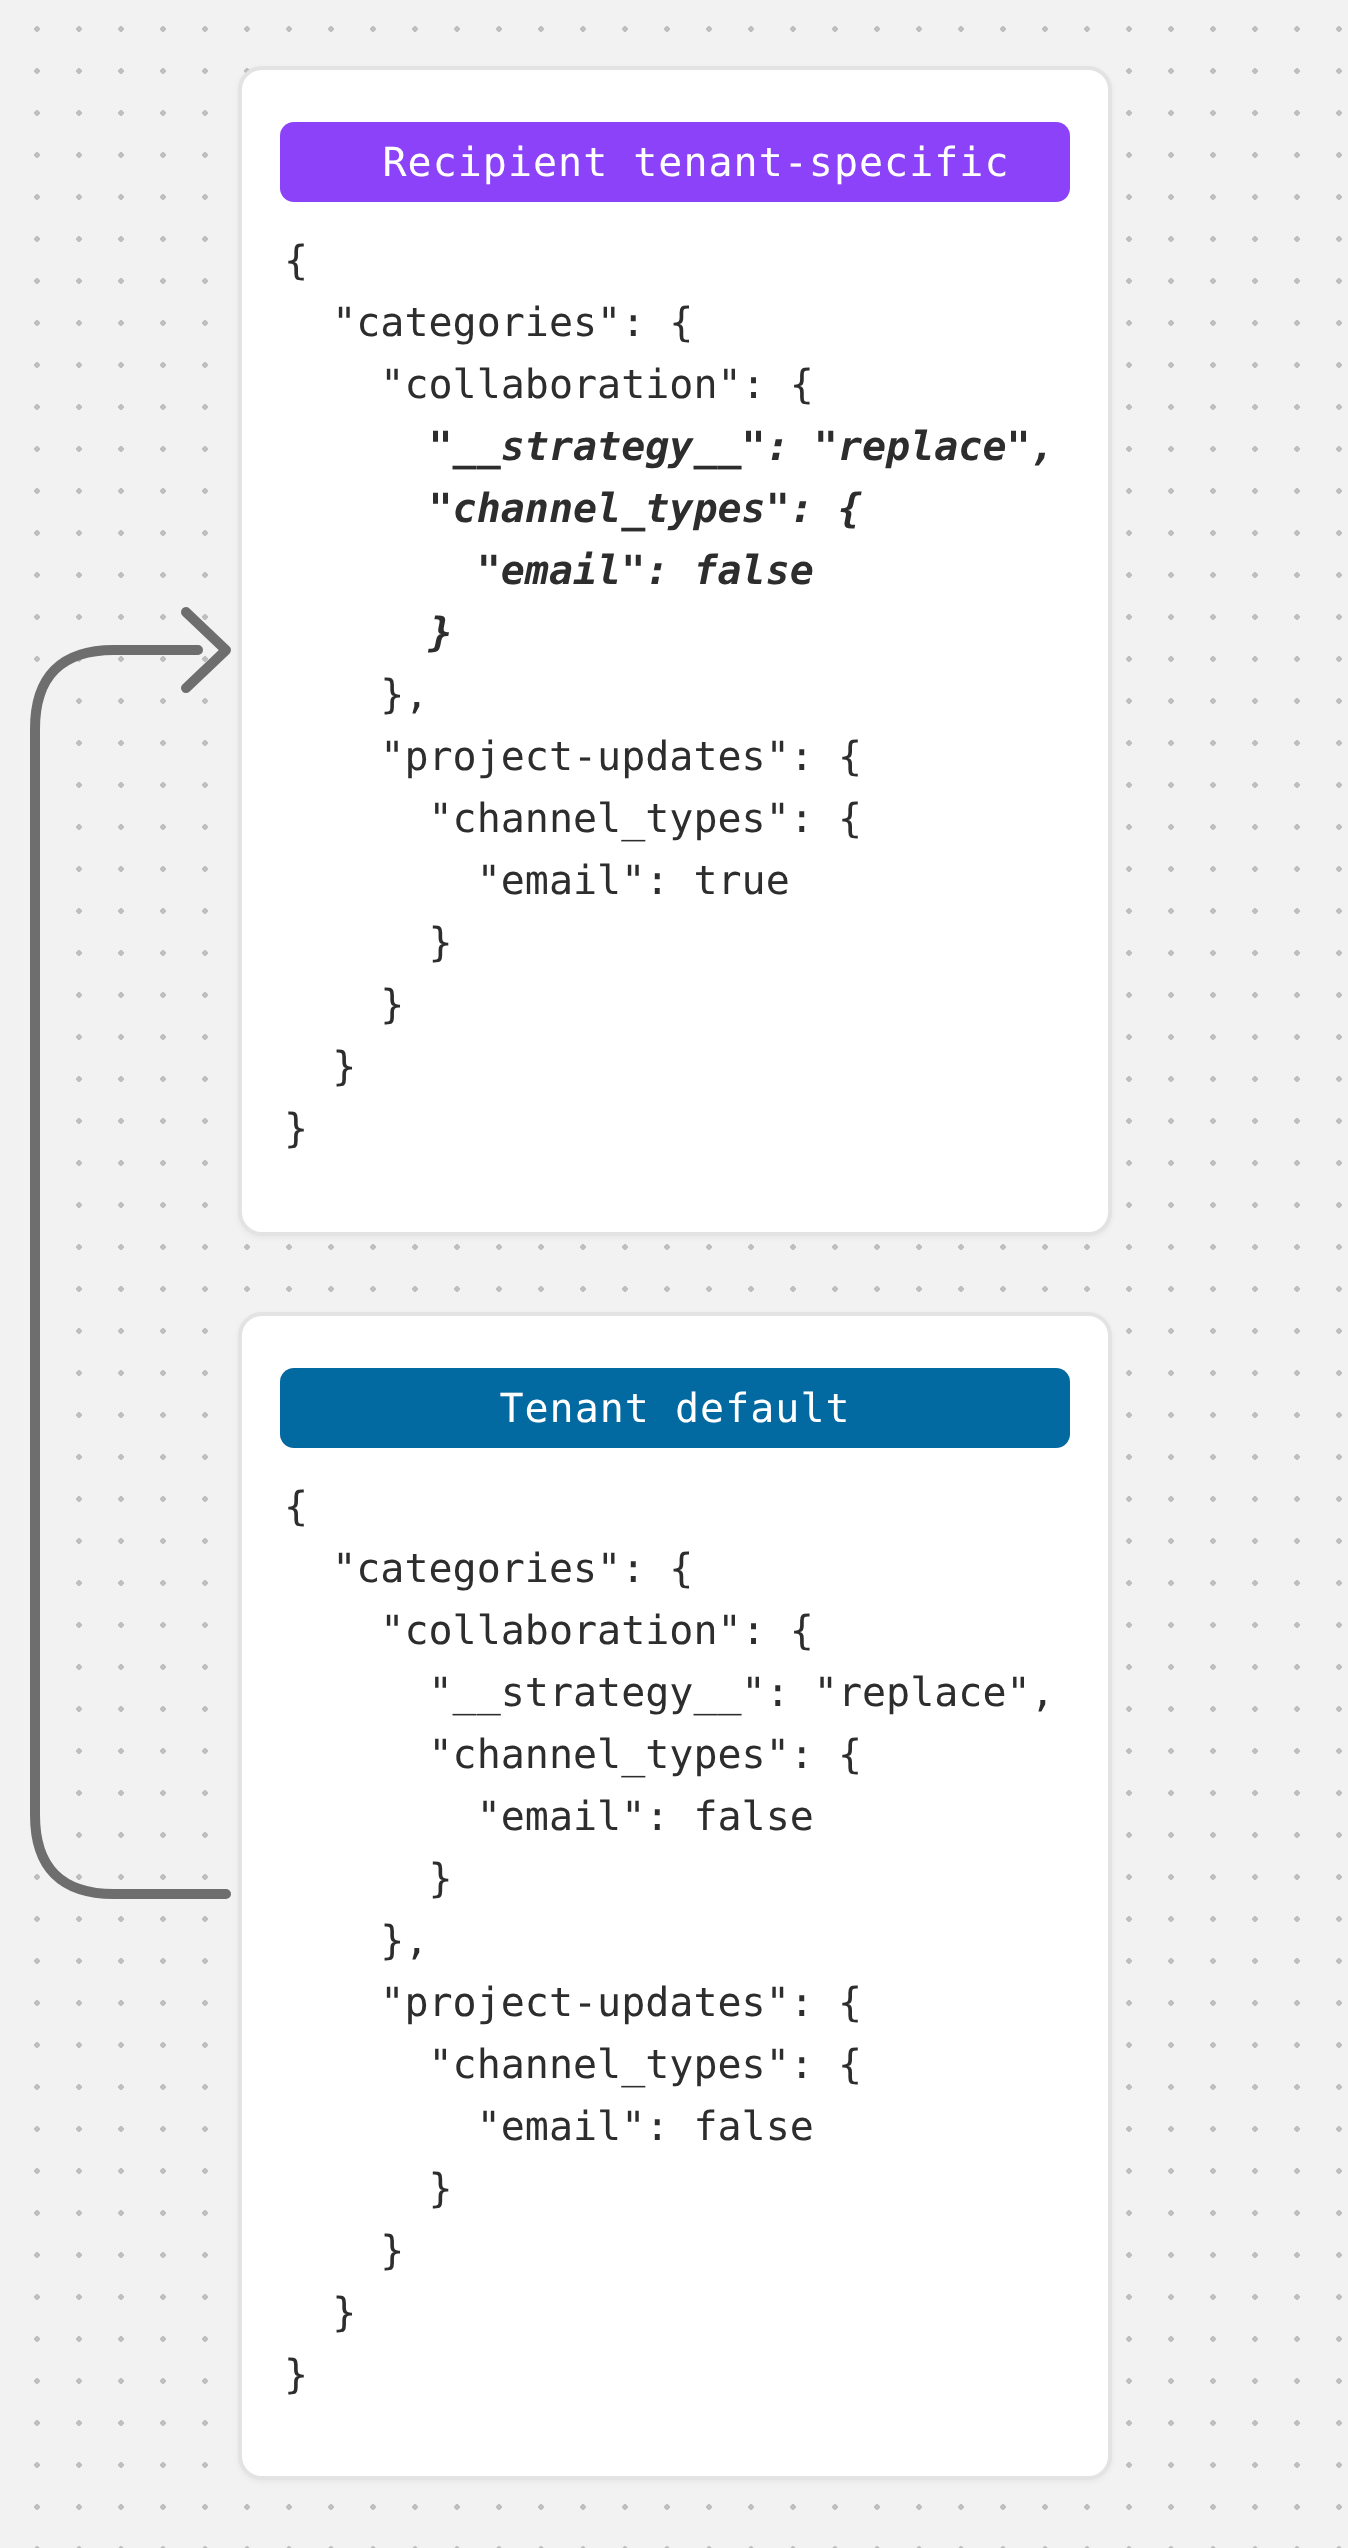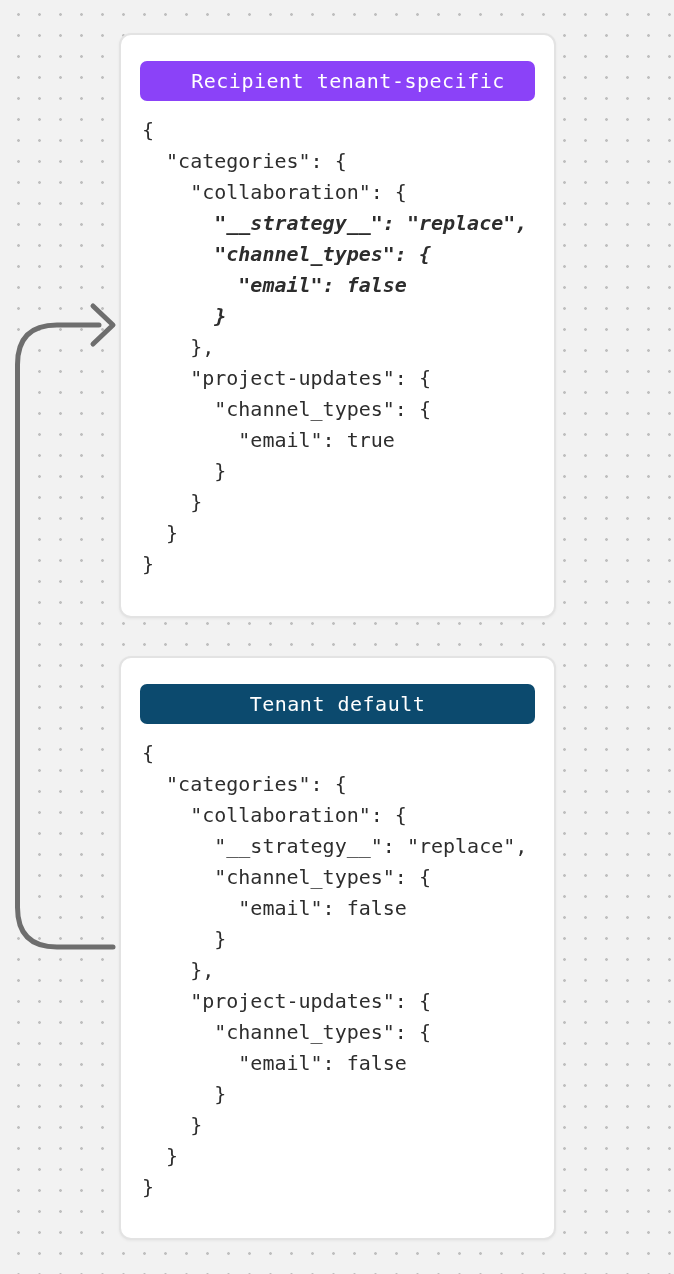--- a/index.html
+++ b/index.html
@@ -100,21 +100,21 @@
 
       <div class="code-line">    }</div>
 
       <div class="code-line">  }</div>
 
       <div class="code-line">}</div>
     </div>
 </div>
 
 <div class="card card-bottom">
-  <div class="badge" style="background-color: #0c4a6e; color: rgb(255, 255, 255);">Tenant default</div>
+  <div class="badge" style="background-color: #0369a1; color: rgb(255, 255, 255);">Tenant default</div>
   <div class="code">
 
       <div class="code-line">{</div>
 
       <div class="code-line">  "categories": {</div>
 
       <div class="code-line">    "collaboration": {</div>
 
       <div class="code-line">      "__strategy__": "replace",</div>
 

